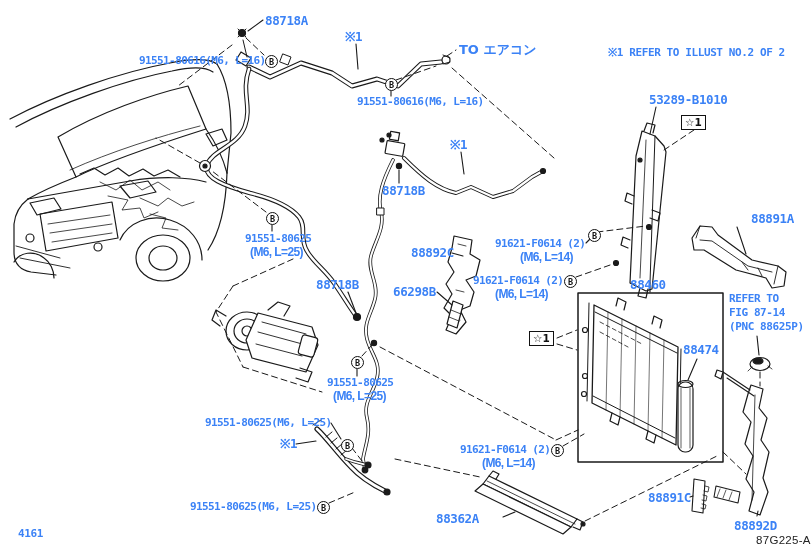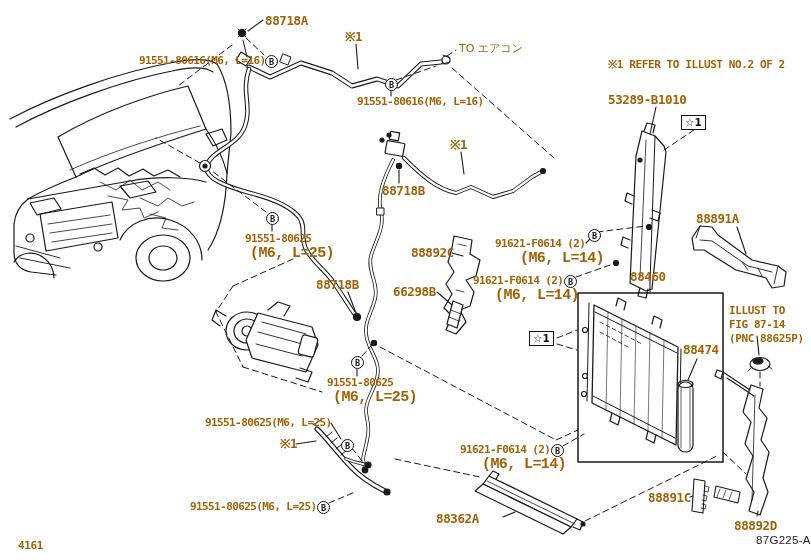--- a/index.html
+++ b/index.html
@@ -1,24 +1,24 @@
 <!DOCTYPE html>
 <html><head>
 <meta charset="utf-8">
 <style>
   html,body{margin:0;padding:0;background:#fff;}
   #stage{position:relative;width:811px;height:560px;background:#ffffff;overflow:hidden;
          font-family:"DejaVu Sans",sans-serif;}
   #art{position:absolute;left:0;top:0;}
-  .lbl{position:absolute;color:#a16207;white-space:nowrap;line-height:1.05;}
+  .lbl{position:absolute;color:#3b82f6;white-space:nowrap;line-height:1.05;}
   .pn{font-family:"DejaVu Sans Mono",monospace;font-weight:bold;font-size:11px;letter-spacing:-0.6px;}
   .pn-lg{font-family:"DejaVu Sans Mono",monospace;font-weight:bold;font-size:12.5px;letter-spacing:-0.4px;}
-  .pn-sm{font-family:Liberation Mono, monospace;font-weight:bold;font-size:15px;letter-spacing:-0.6px;}
-  .note{font-family:"DejaVu Sans Mono",monospace;font-weight:bold;font-size:11px;letter-spacing:-0.4px;margin-top:12px;}
-  .jp{font-family:"DejaVu Sans",sans-serif;font-weight:normal;font-size:11px;letter-spacing:0;}
+  .pn-sm{font-family:Liberation Sans, sans-serif;font-weight:bold;font-size:12px;letter-spacing:-0.6px;}
+  .note{font-family:"DejaVu Sans Mono",monospace;font-weight:bold;font-size:11px;letter-spacing:-0.4px;}
+  .jp{font-family:"DejaVu Sans",sans-serif;font-weight:bold;font-size:13px;letter-spacing:0;}
   .plate{font-family:"Liberation Sans",sans-serif;font-size:11.5px;color:#222;letter-spacing:0.3px;padding-left:9px;}
   .bmark{position:absolute;width:13px;height:13px;border:1.4px solid #111;border-radius:50%;
          display:flex;align-items:center;justify-content:center;
          font-family:"DejaVu Sans Mono",monospace;font-weight:bold;font-size:8.5px;color:#111;box-sizing:border-box;background:#fff;}
   .star{position:absolute;border:1.6px solid #111;background:#fff;padding:0 3px;
         font-family:"DejaVu Sans",sans-serif;font-weight:bold;font-size:10.5px;color:#111;line-height:13px;}
 </style>
 </head>
 <body>
 
@@ -247,34 +247,34 @@
     </g>
   </g>
 </svg>
 
   <div class="lbl pn-lg" style="left:265px;top:14px">88718A</div>
   <div class="lbl pn" style="left:139px;top:55px">91551-80616(M6, L=16)</div>
   <div class="lbl pn-lg" style="left:345px;top:30px">※1</div>
   <div class="lbl jp" style="left:459px;top:43px">TO エアコン</div>
   <div class="lbl pn" style="left:357px;top:96px">91551-80616(M6, L=16)</div>
   <div class="lbl note" style="left:608px;top:47px">※1  REFER TO ILLUST NO.2 OF 2</div>
-  <div class="lbl pn-lg" style="left:608px;top:93px">53289-B1010</div>
-  <div class="lbl pn-lg" style="left:696px;top:212px">88891A</div>
+  <div class="lbl pn-lg" style="left:649px;top:93px">53289-B1010</div>
+  <div class="lbl pn-lg" style="left:751px;top:212px">88891A</div>
   <div class="lbl pn-lg" style="left:382px;top:184px">88718B</div>
   <div class="lbl pn" style="left:245px;top:233px">91551-80625</div>
   <div class="lbl pn-sm" style="left:250px;top:246px">(M6, L=25)</div>
   <div class="lbl pn-lg" style="left:316px;top:278px">88718B</div>
   <div class="lbl pn-lg" style="left:411px;top:246px">88892C</div>
   <div class="lbl pn" style="left:495px;top:238px">91621-F0614 (2)</div>
   <div class="lbl pn-sm" style="left:520px;top:251px">(M6, L=14)</div>
   <div class="lbl pn" style="left:473px;top:275px">91621-F0614 (2)</div>
   <div class="lbl pn-sm" style="left:495px;top:288px">(M6, L=14)</div>
-  <div class="lbl pn-lg" style="left:630px;top:270px">88460</div>
+  <div class="lbl pn-lg" style="left:630px;top:278px">88460</div>
   <div class="lbl pn-lg" style="left:683px;top:343px">88474</div>
-  <div class="lbl note" style="left:729px;top:293px">ILLUST TO</div>
+  <div class="lbl note" style="left:729px;top:293px">REFER TO</div>
   <div class="lbl note" style="left:729px;top:307px">FIG 87-14</div>
   <div class="lbl note" style="left:729px;top:321px">(PNC 88625P)</div>
   <div class="lbl pn-lg" style="left:393px;top:285px">66298B</div>
   <div class="lbl pn" style="left:327px;top:377px">91551-80625</div>
   <div class="lbl pn-sm" style="left:333px;top:390px">(M6, L=25)</div>
   <div class="lbl pn" style="left:205px;top:417px">91551-80625(M6, L=25)</div>
   <div class="lbl pn-lg" style="left:280px;top:437px">※1</div>
   <div class="lbl pn-lg" style="left:450px;top:138px">※1</div>
   <div class="lbl pn" style="left:190px;top:501px">91551-80625(M6, L=25)</div>
   <div class="lbl pn" style="left:460px;top:444px">91621-F0614 (2)</div>

